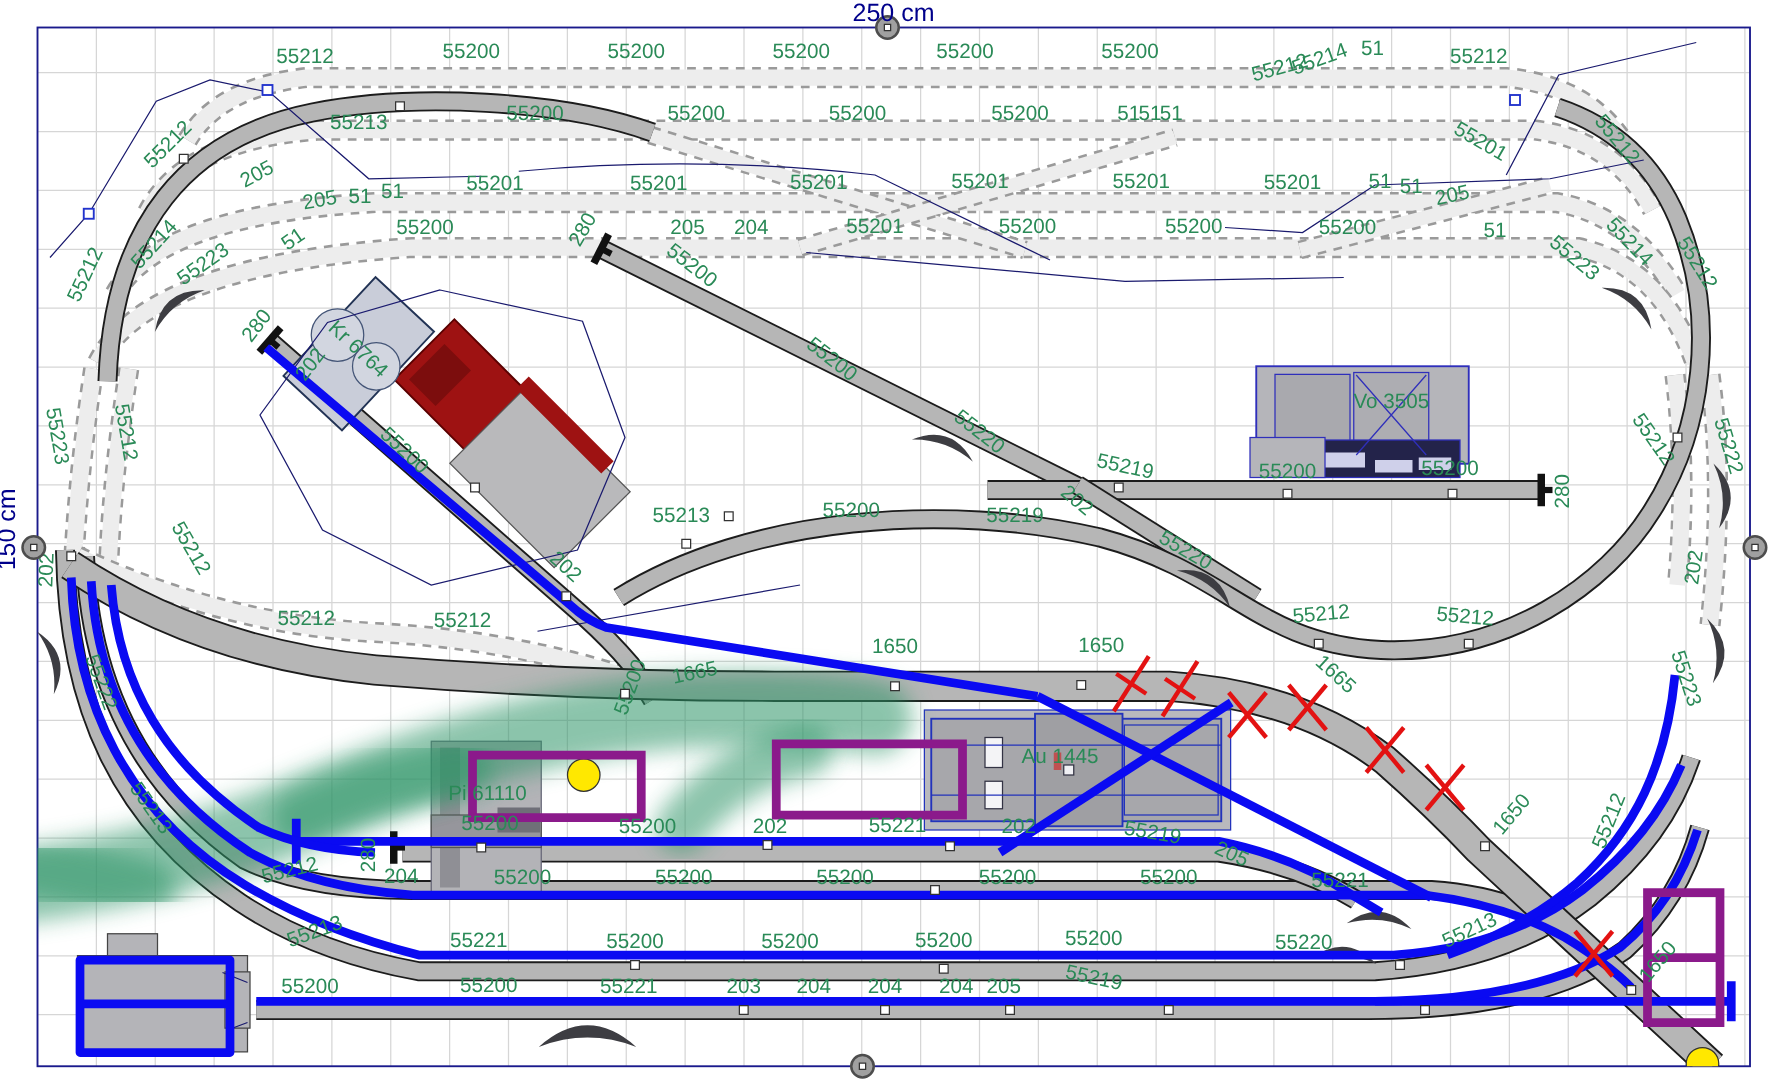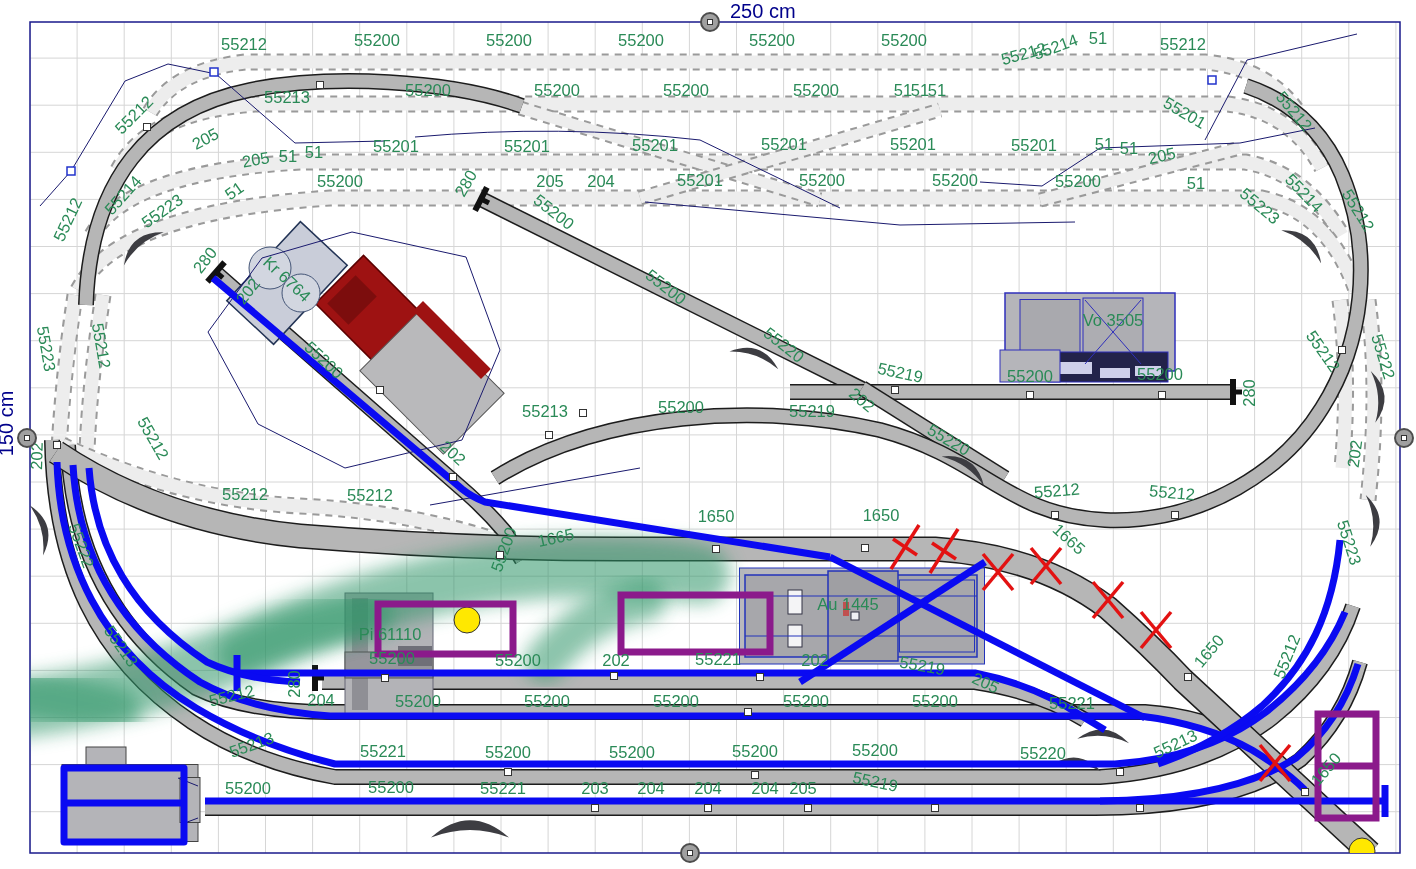--- a/index.html
+++ b/index.html
@@ -1,20 +1,20 @@
 <!DOCTYPE html>
 <html><head>
 <meta charset="utf-8">
 <style>
   html,body{margin:0;padding:0;background:#fff;}
   #stage{position:relative;width:1416px;height:869px;overflow:hidden;
          font-family:"Liberation Sans", sans-serif;background:#fff;}
   #plan-svg{position:absolute;left:0;top:0;}
   .dim-label{position:absolute;color:#00008b;font-size:20px;z-index:5;}
-  #dim-top{left:682px;top:0px;margin-left:48px;}
+  #dim-top{left:682px;top:0px;}
   #dim-left{left:-26px;top:412px;transform:rotate(-90deg);}
 </style>
 </head>
 <body>
 
 <div id="stage">
   <svg id="plan-svg" width="1416" height="869" viewBox="0 0 1416 869">
       <defs>
         <clipPath id="bclip">
           <rect x="30" y="22" width="1370" height="831"></rect>

